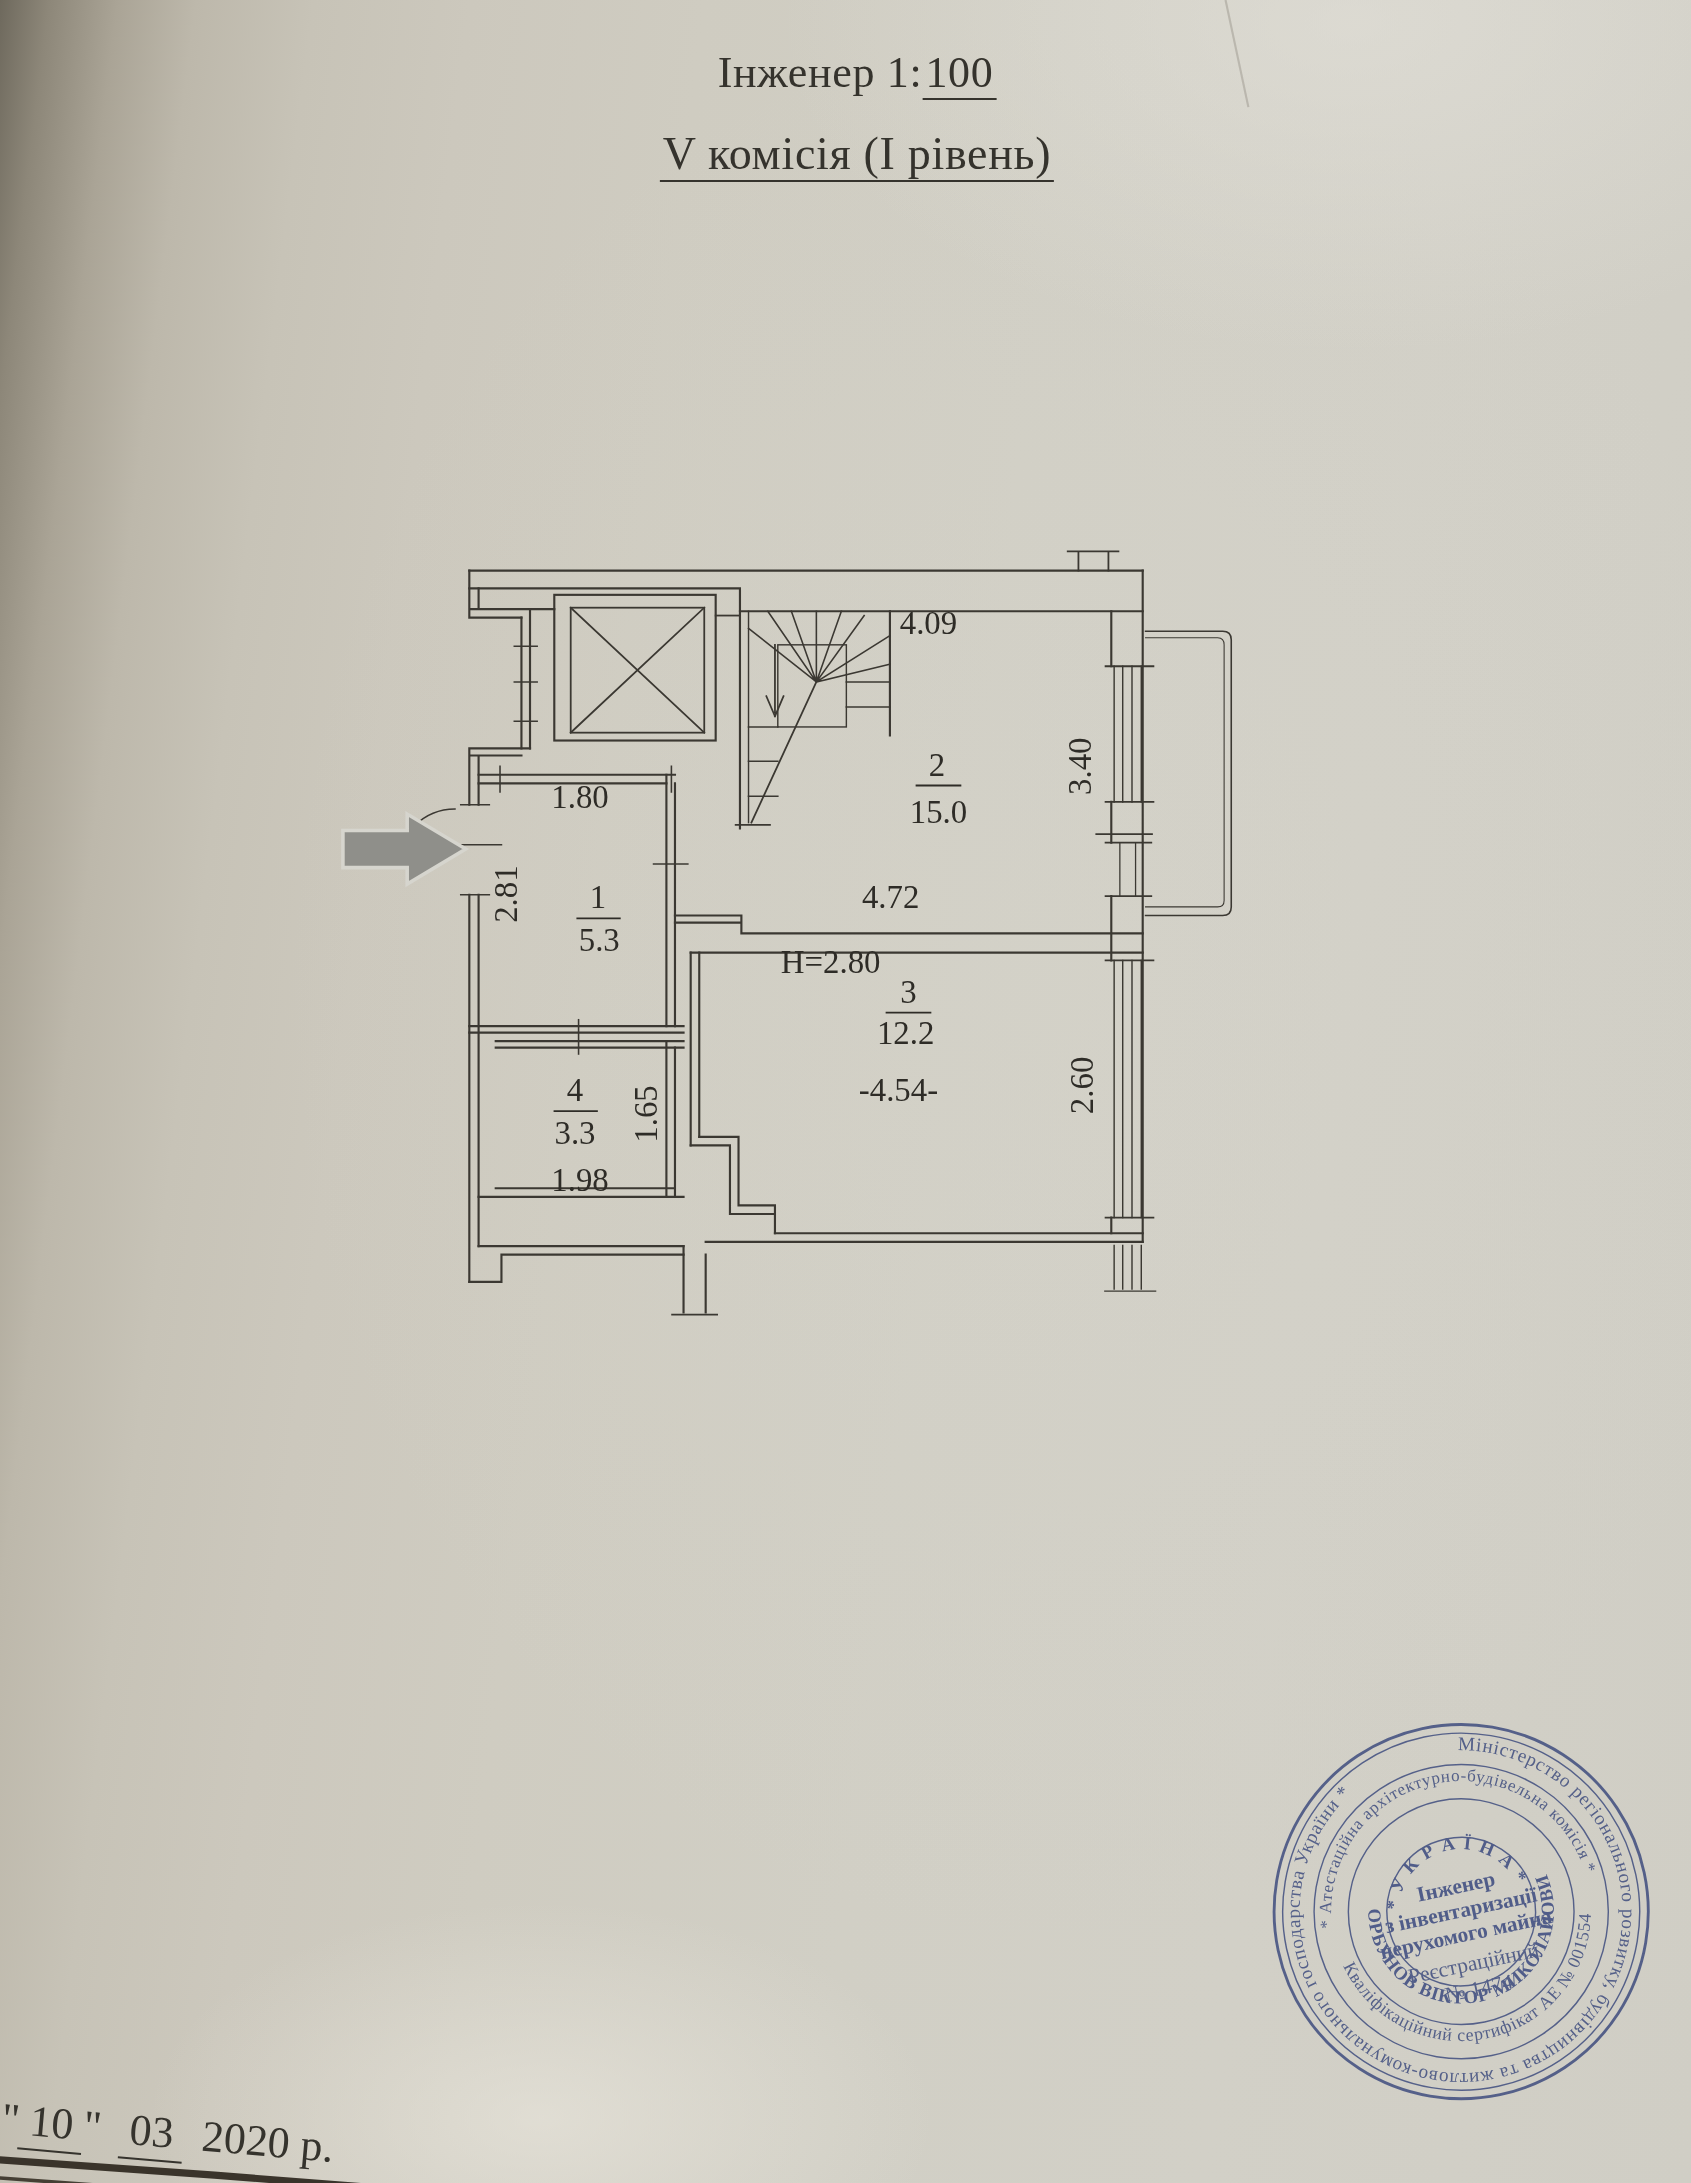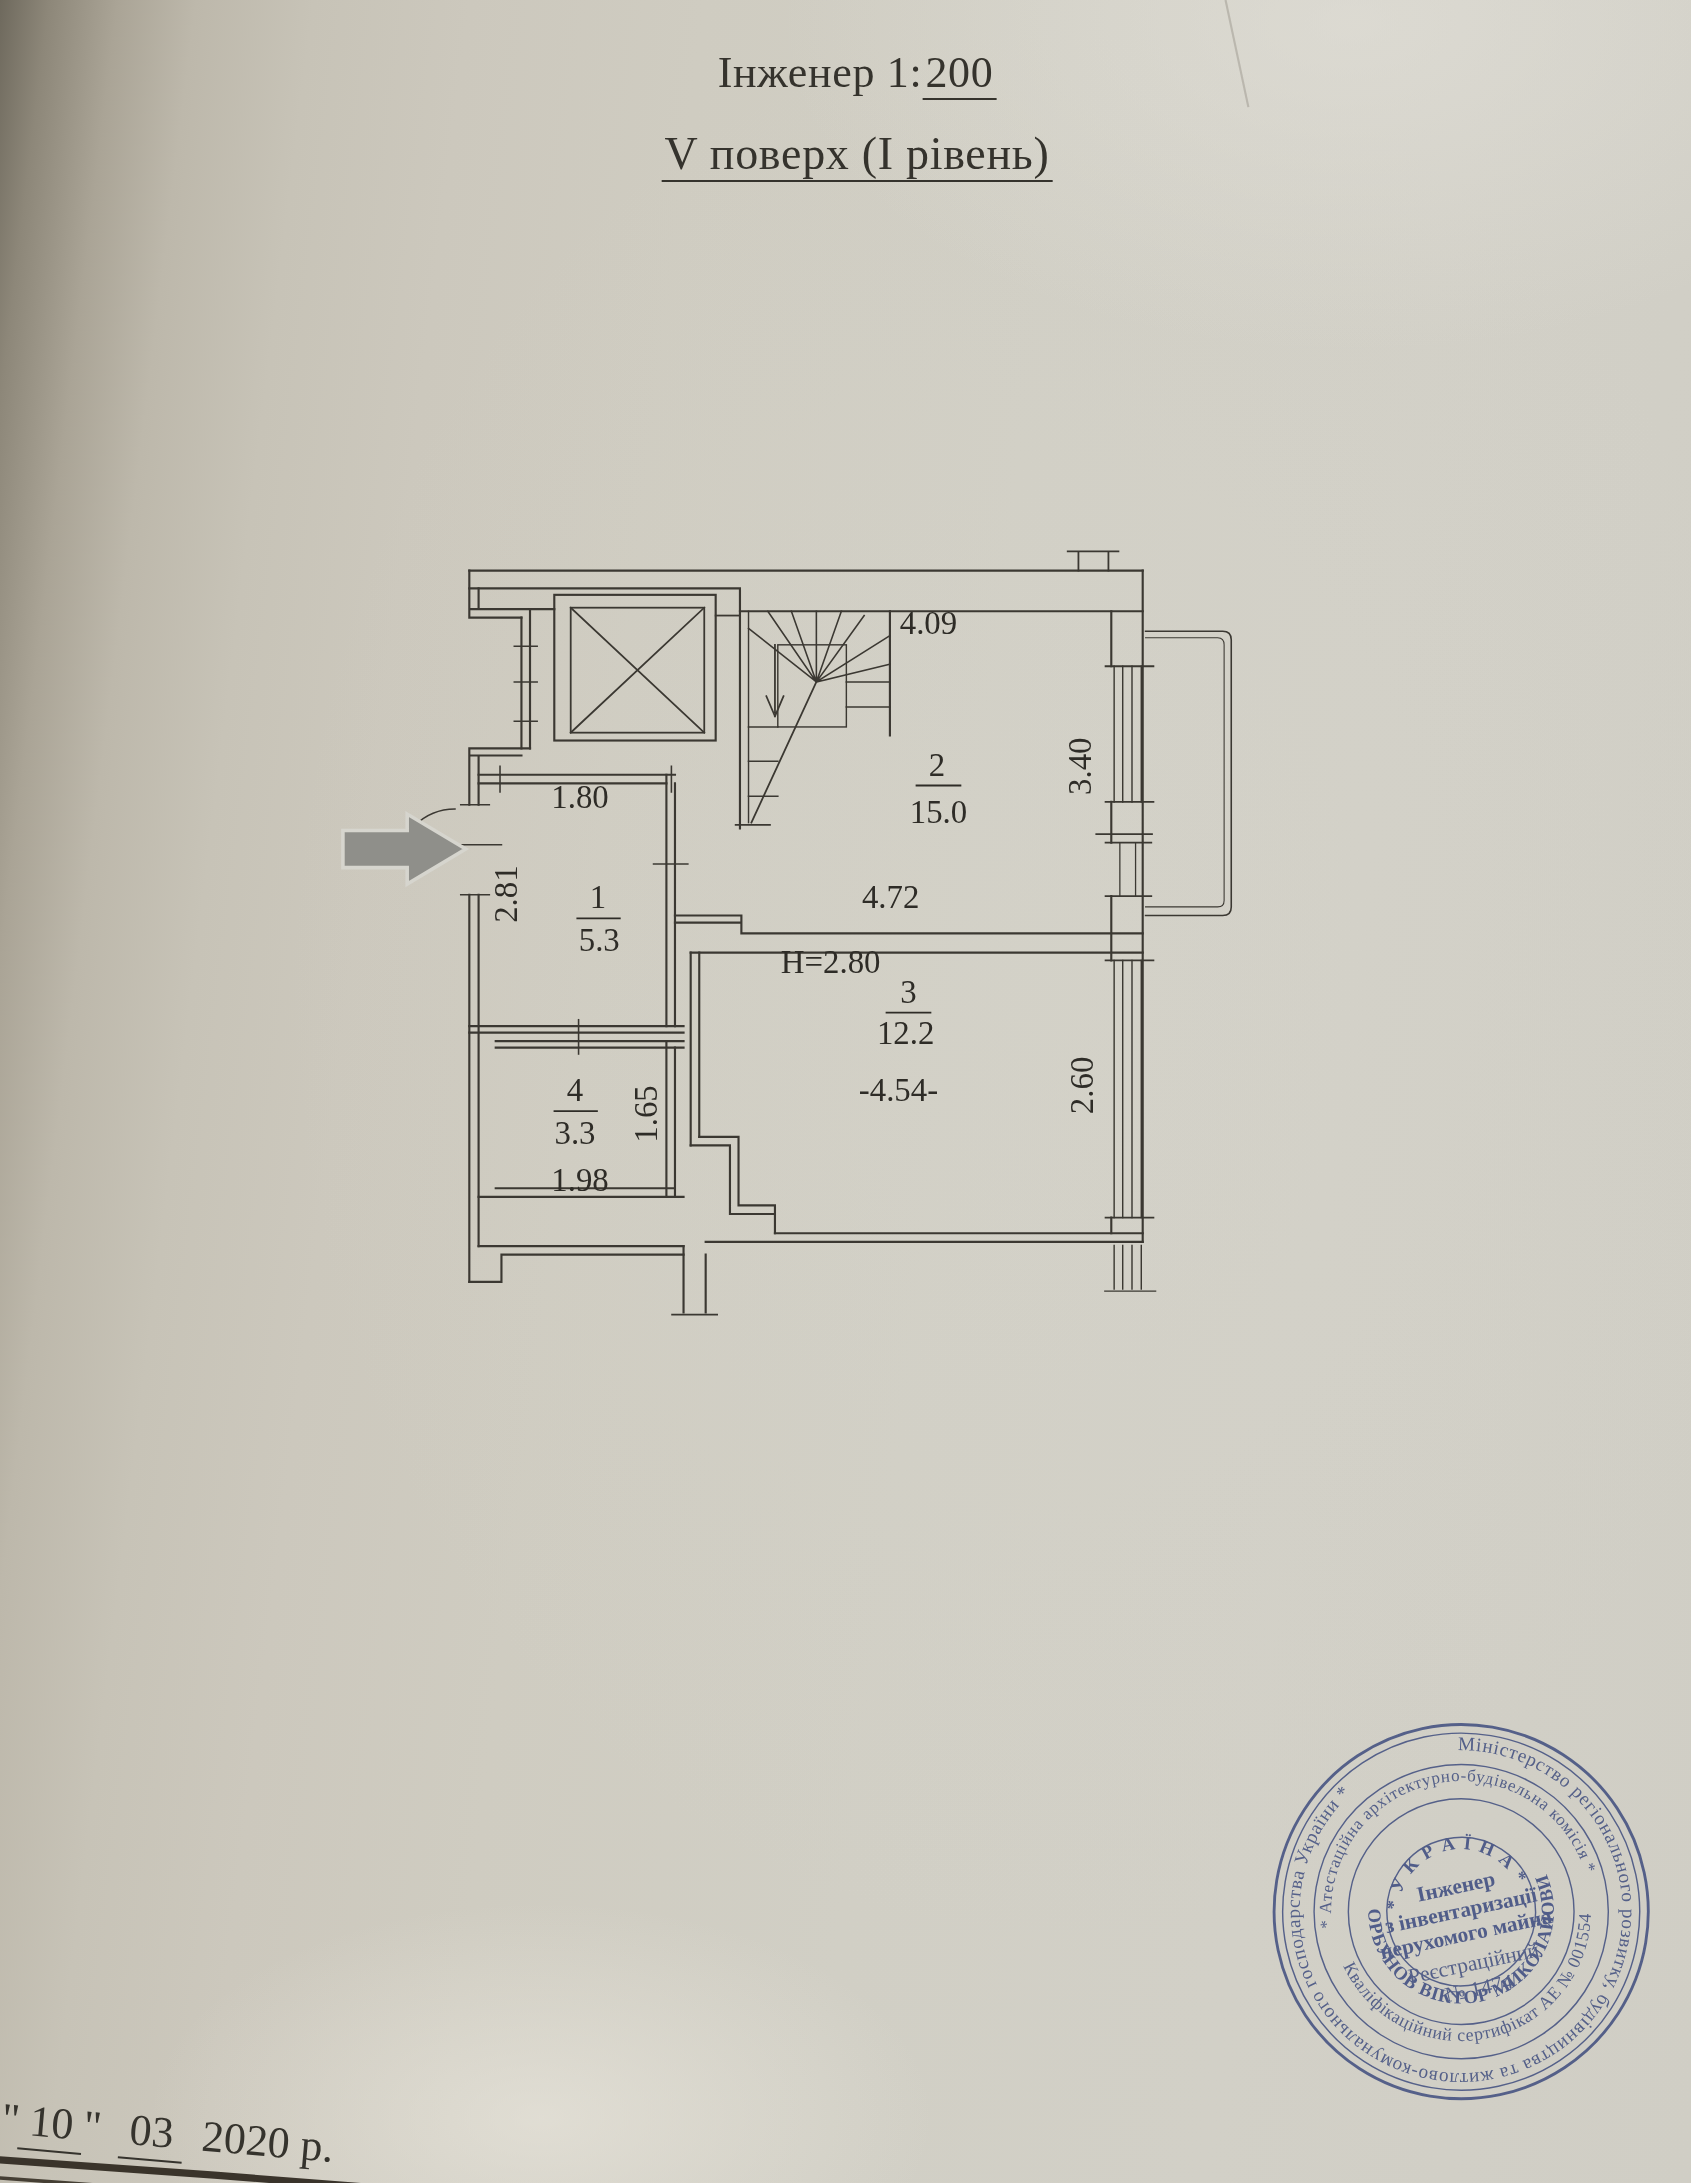--- a/index.html
+++ b/index.html
@@ -24,22 +24,22 @@
   .date .u{padding:0 10px 2.9px 10px;}
   .date .gap{display:inline-block;width:18.6px;}
   svg text{font-family:"Liberation Serif", serif;}
   .planline{stroke:#3b3832;fill:none;}
 </style>
 </head>
 <body>
 
 <div class="page">
 
-  <div class="title l1"><span>Інженер 1:</span><span class="u">200</span></div>
-  <div class="title l2"><span class="u">V поверх (І рівень)</span></div>
+  <div class="title l1"><span>Інженер 1:</span><span class="u">100</span></div>
+  <div class="title l2"><span class="u">V комісія (І рівень)</span></div>
 
   <svg width="1692" height="2183" viewBox="0 0 2369 3057" style="position:absolute;left:0;top:0;">
 
     <path d="M1716 0 L1748 150" stroke="rgba(115,110,98,0.3)" stroke-width="3" fill="none"></path>
 
     <g class="planline" stroke-width="3" stroke-linecap="square">
 
       <g>
         <path d="M657 799 H1600 M657 824 H1036 M1036 824 V856 M1036 856 H1600"></path>
       </g>

